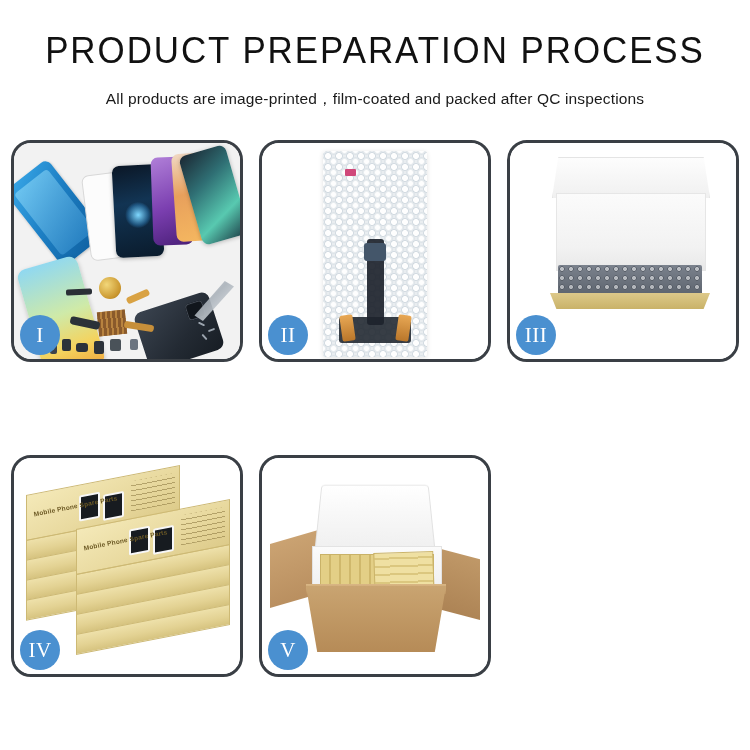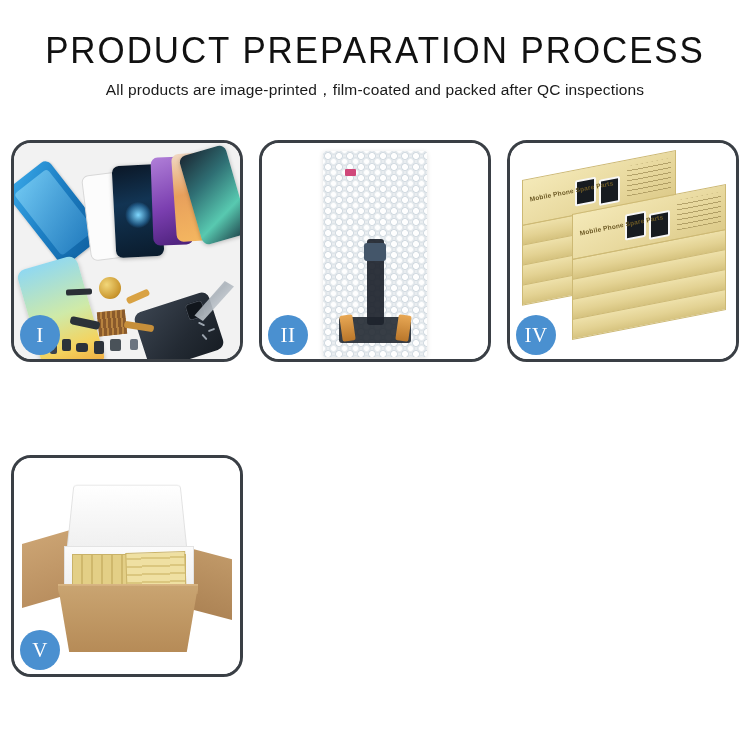--- a/index.html
+++ b/index.html
@@ -31,21 +31,21 @@
     white-space: nowrap;
     transform: scaleX(0.97);
   }
   .subtitle {
     font-family: "Liberation Sans", sans-serif;
     font-size: 15.5px;
     font-weight: 400;
     color: #1a1a1a;
     letter-spacing: 0.15px;
     line-height: 22px;
-    margin-top: 7px;
+    margin-top: 16px;
     white-space: nowrap;
   }
 
   
   .grid {
     position: absolute;
     left: 11px;
     top: 140px;
     width: 728px;
     display: grid;
@@ -463,20 +463,30 @@
       <div class="lcd-flex"></div>
       <div class="lcd-conn"></div>
       <div class="lcd-gold1"></div>
       <div class="lcd-gold2"></div>
       <div class="lcd-tag"></div>
       <div class="bubblebag"></div>
     </div>
     <div class="badge">II</div>
   </div>
 
+  <div class="panel">
+    <div class="panel-photo p3">
+      <div class="b3-lid"></div>
+      <div class="b3-foam"></div>
+      <div class="b3-tray"></div>
+      <div class="b3-inner"></div>
+      <div class="b3-front"></div>
+    </div>
+    <div class="badge">III</div>
+  </div>
 
   <div class="panel">
     <div class="panel-photo p4">
       <div class="stack">
         <div class="bx s5"></div>
         <div class="bx s4"></div>
         <div class="bx s3"></div>
         <div class="bx s2"></div>
         <div class="bx s1"></div>
         <div class="lid L1">

